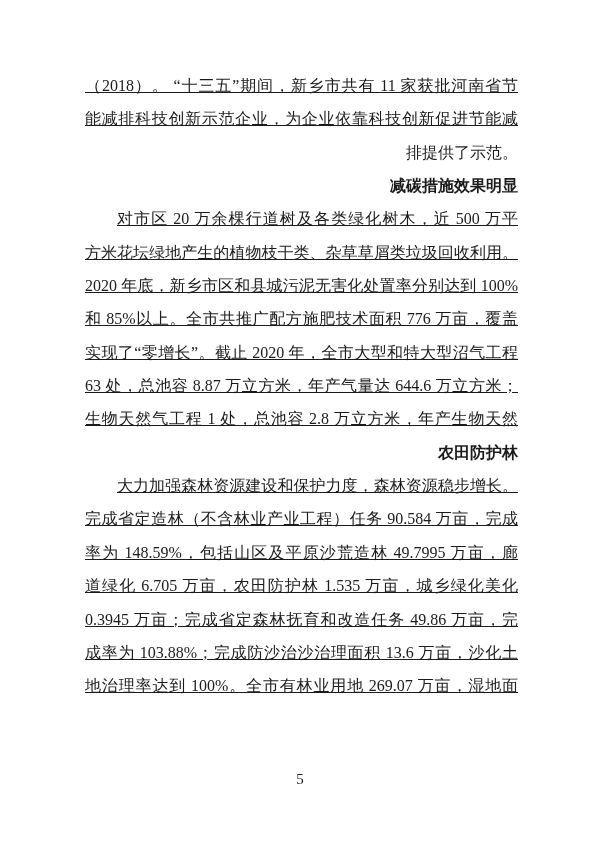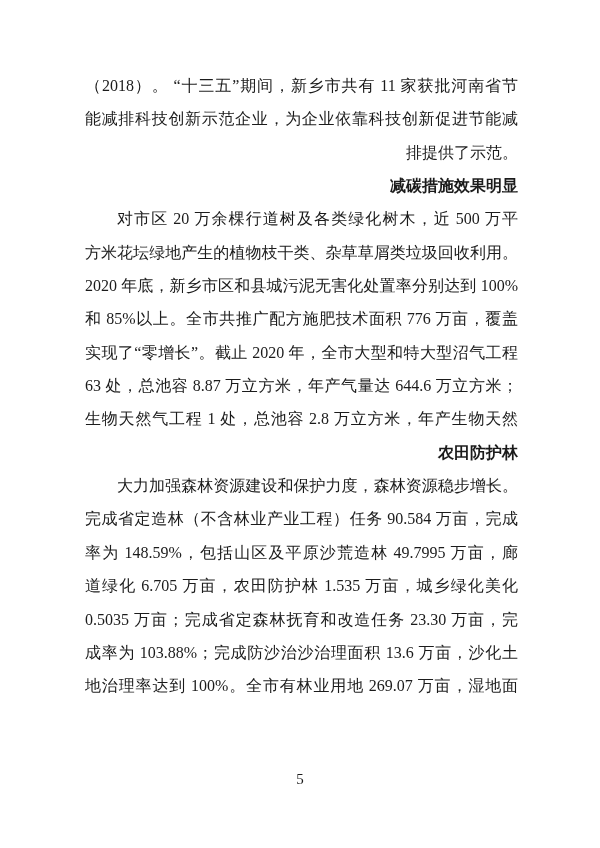--- a/index.html
+++ b/index.html
@@ -25,20 +25,21 @@
   .ln {
     font-size: 16px;
     line-height: 33.35px;
     text-align: right;
     white-space: normal;
   }
   
   .ln.j {
     text-align: justify;
     text-align-last: justify;
+    text-decoration: underline;
   }
   
   .ln.ind {
     text-indent: 32px;
   }
   .heading .ln {
     font-weight: 700;
   }
   .page-number {
     position: absolute;
@@ -78,21 +79,21 @@
 
     <div class="heading">
       <div class="ln ind">农田防护林</div>
     </div>
 
     <div class="para">
       <div class="ln j ind">大力加强森林资源建设和保护力度，森林资源稳步增长。</div>
       <div class="ln j">完成省定造林（不含林业产业工程）任务 90.584 万亩，完成</div>
       <div class="ln j">率为 148.59%，包括山区及平原沙荒造林 49.7995 万亩，廊</div>
       <div class="ln j">道绿化 6.705 万亩，农田防护林 1.535 万亩，城乡绿化美化</div>
-      <div class="ln j">0.5035 万亩；完成省定森林抚育和改造任务 23.30 万亩，完</div>
+      <div class="ln j">0.3945 万亩；完成省定森林抚育和改造任务 49.86 万亩，完</div>
       <div class="ln j">成率为 103.88%；完成防沙治沙治理面积 13.6 万亩，沙化土</div>
       <div class="ln j">地治理率达到 100%。全市有林业用地 269.07 万亩，湿地面</div>
     </div>
 
   </div>
 
   <div class="page-number">5</div>
 </div>
 
 </body></html>

